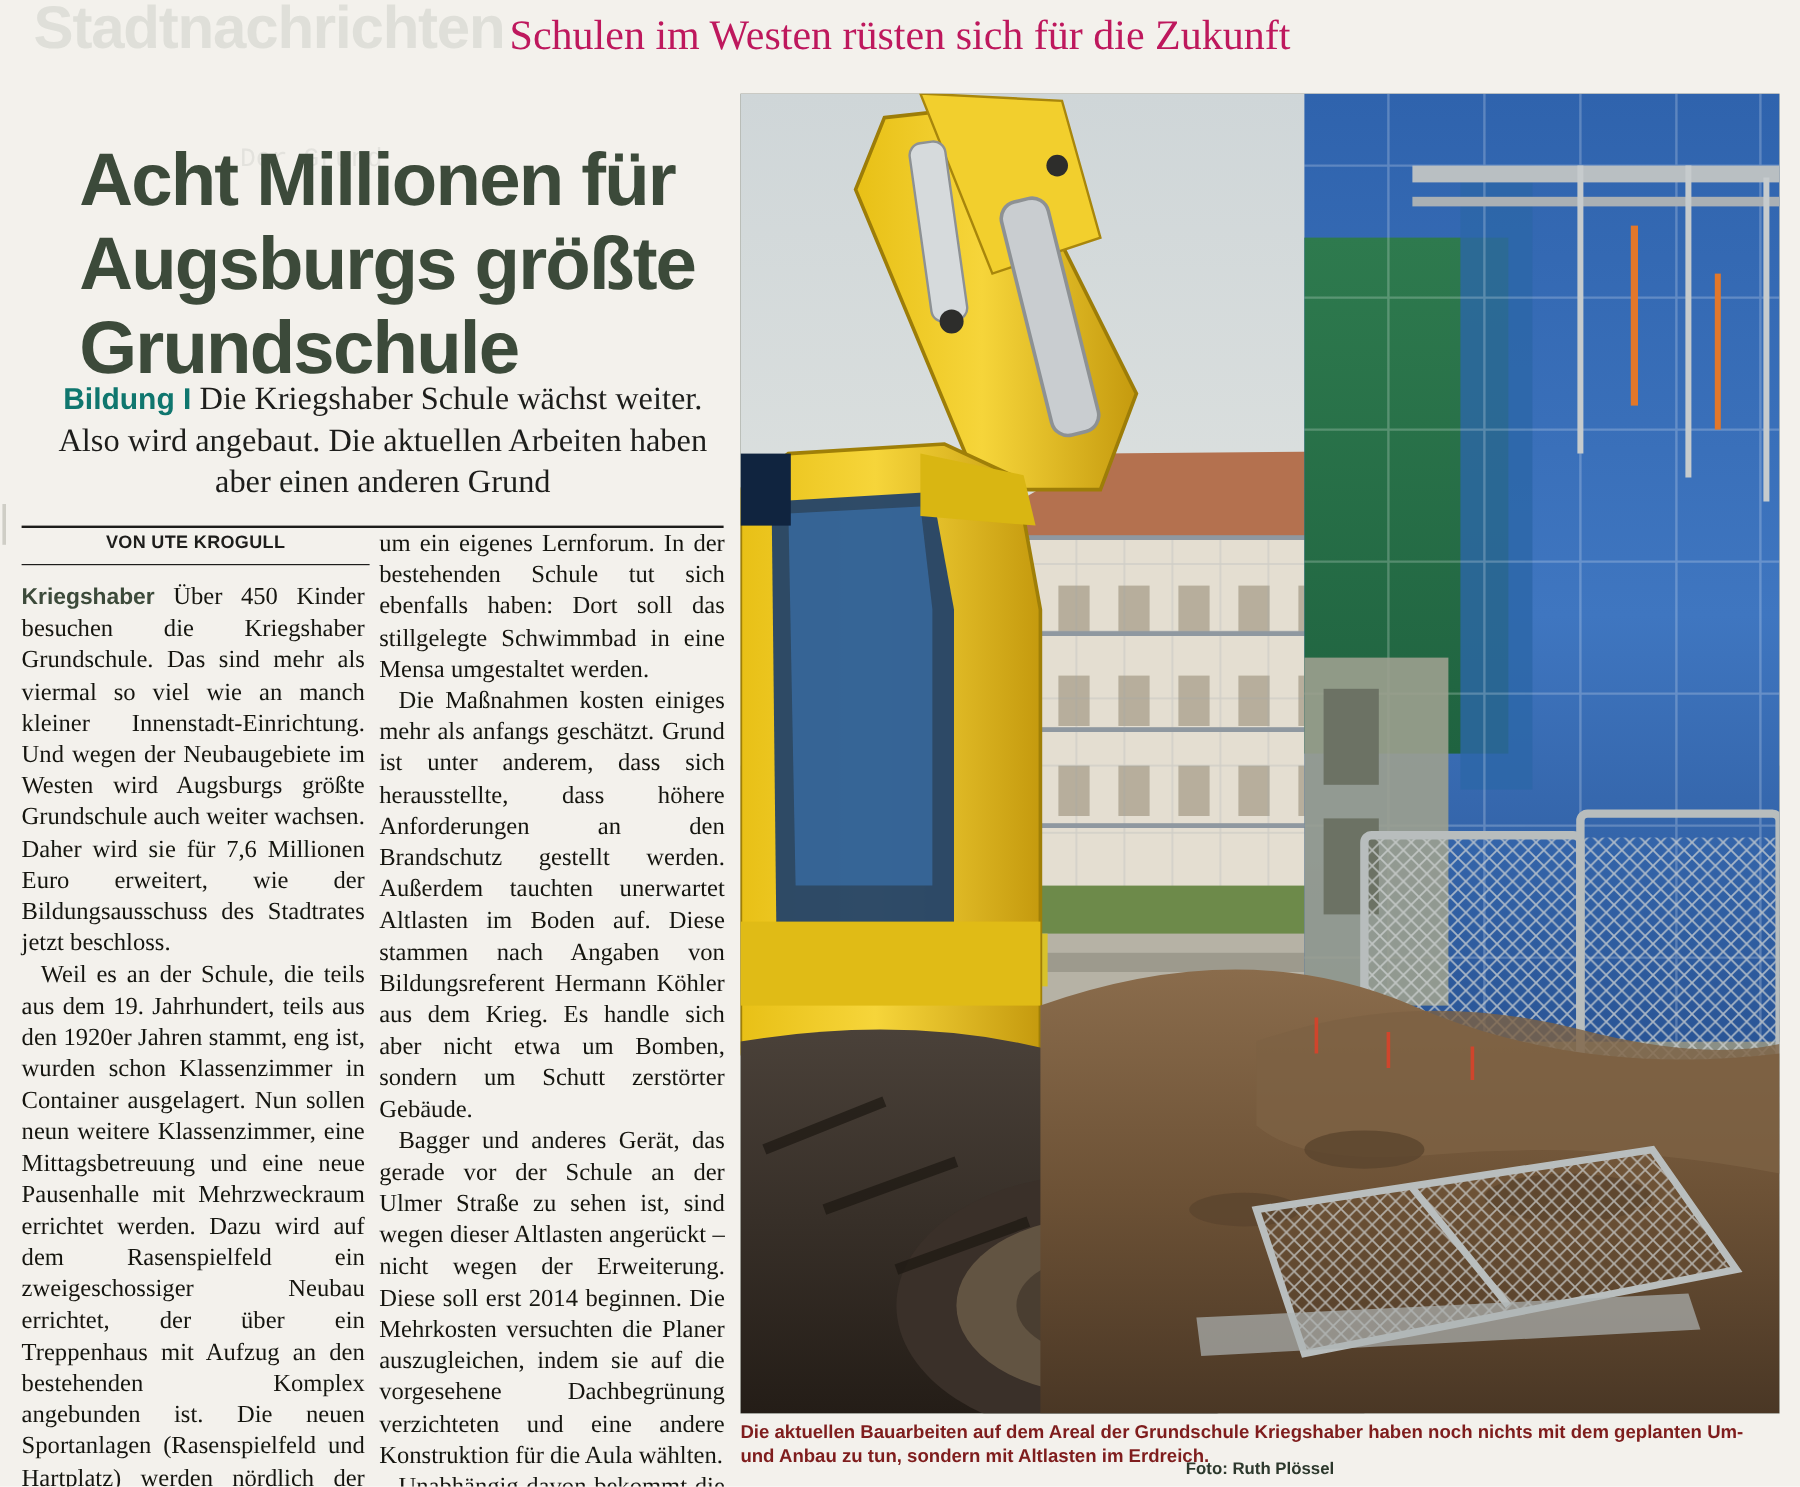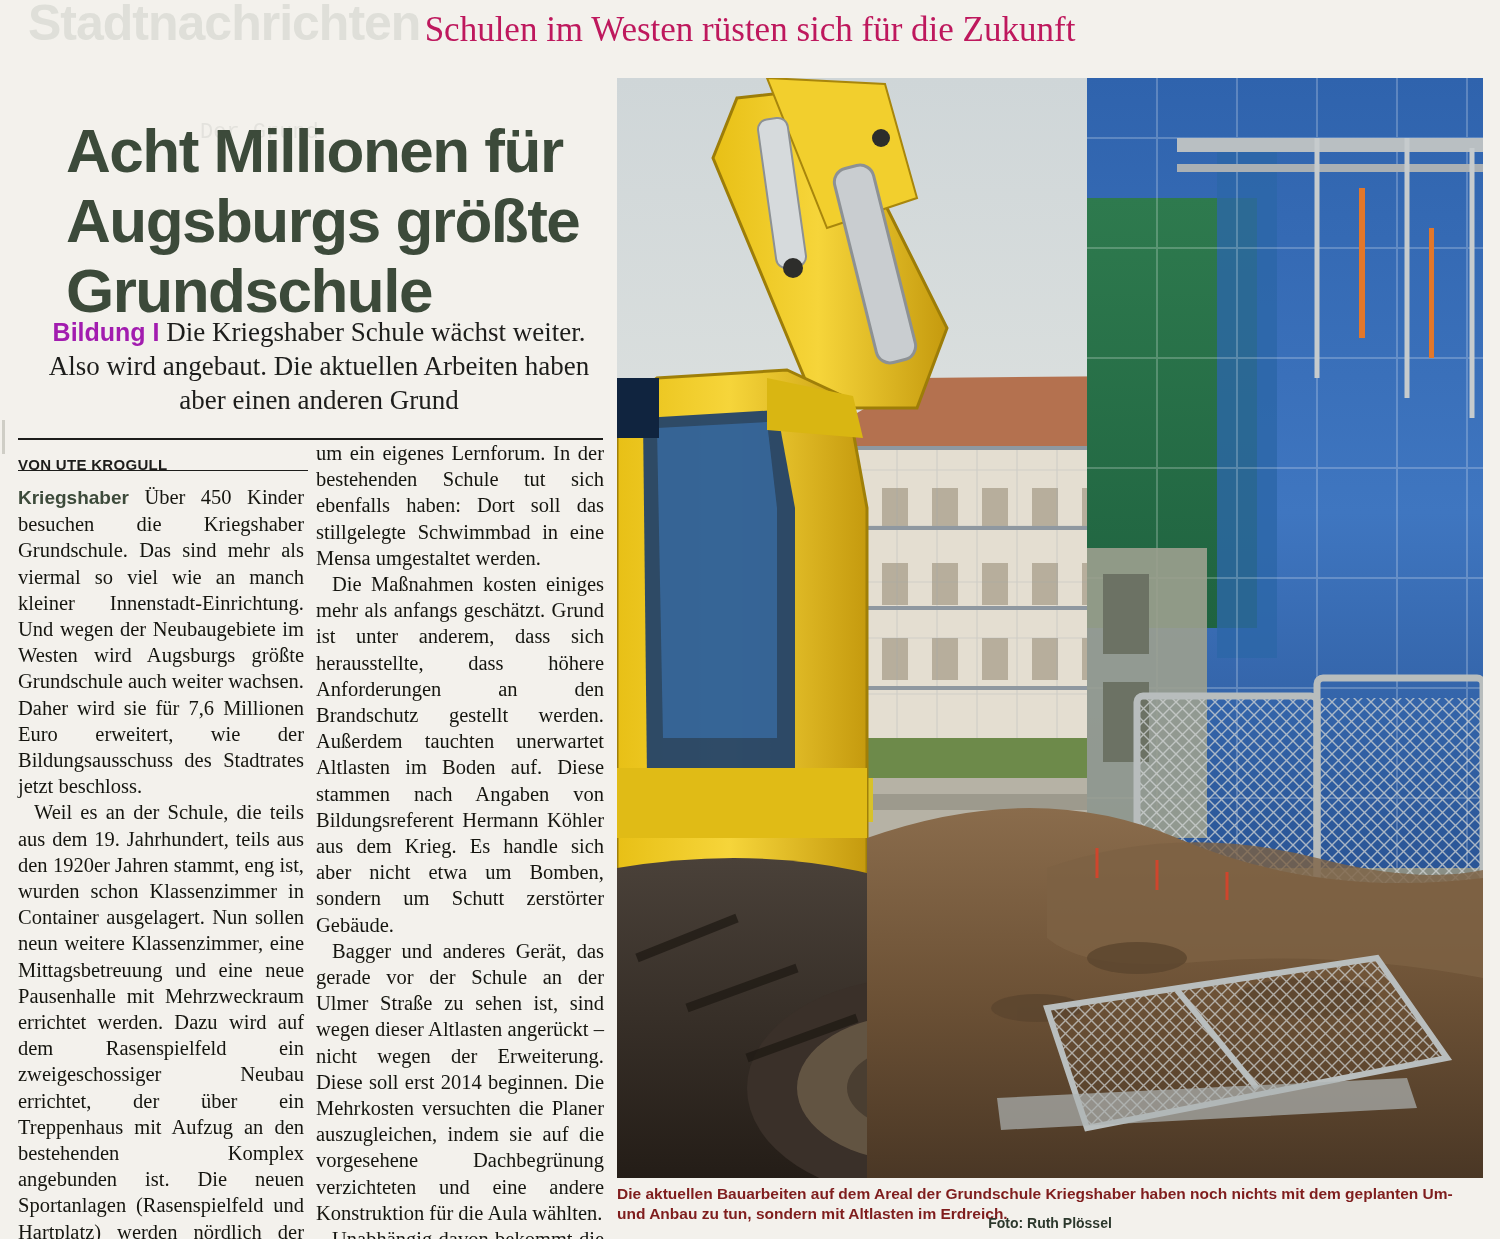--- a/index.html
+++ b/index.html
@@ -77,41 +77,42 @@
     font-family: "Liberation Serif", serif;
     font-size: 27px;
     line-height: 34px;
     text-align: center;
     color: #1d1d1b;
   }
   .standfirst .lead {
     font-family: "Liberation Sans", sans-serif;
     font-weight: bold;
     font-size: 25px;
-    color: #a21caf;
+    color: #0f766e;
   }
 
   .byline-rule {
     position: absolute;
     top: 438px;
     left: 18px;
     width: 585px;
     height: 2px;
     background: #1d1d1b;
   }
   .byline {
     position: absolute;
-    top: 456px;
+    top: 444px;
     left: 18px;
     width: 290px;
     font-family: "Liberation Sans", sans-serif;
     font-weight: bold;
     font-size: 15px;
     letter-spacing: 0.3px;
     color: #1d1d1b;
+    text-align: center;
   }
   .byline-rule2 {
     position: absolute;
     top: 470px;
     left: 18px;
     width: 290px;
     height: 1px;
     background: #1d1d1b;
   }
 

